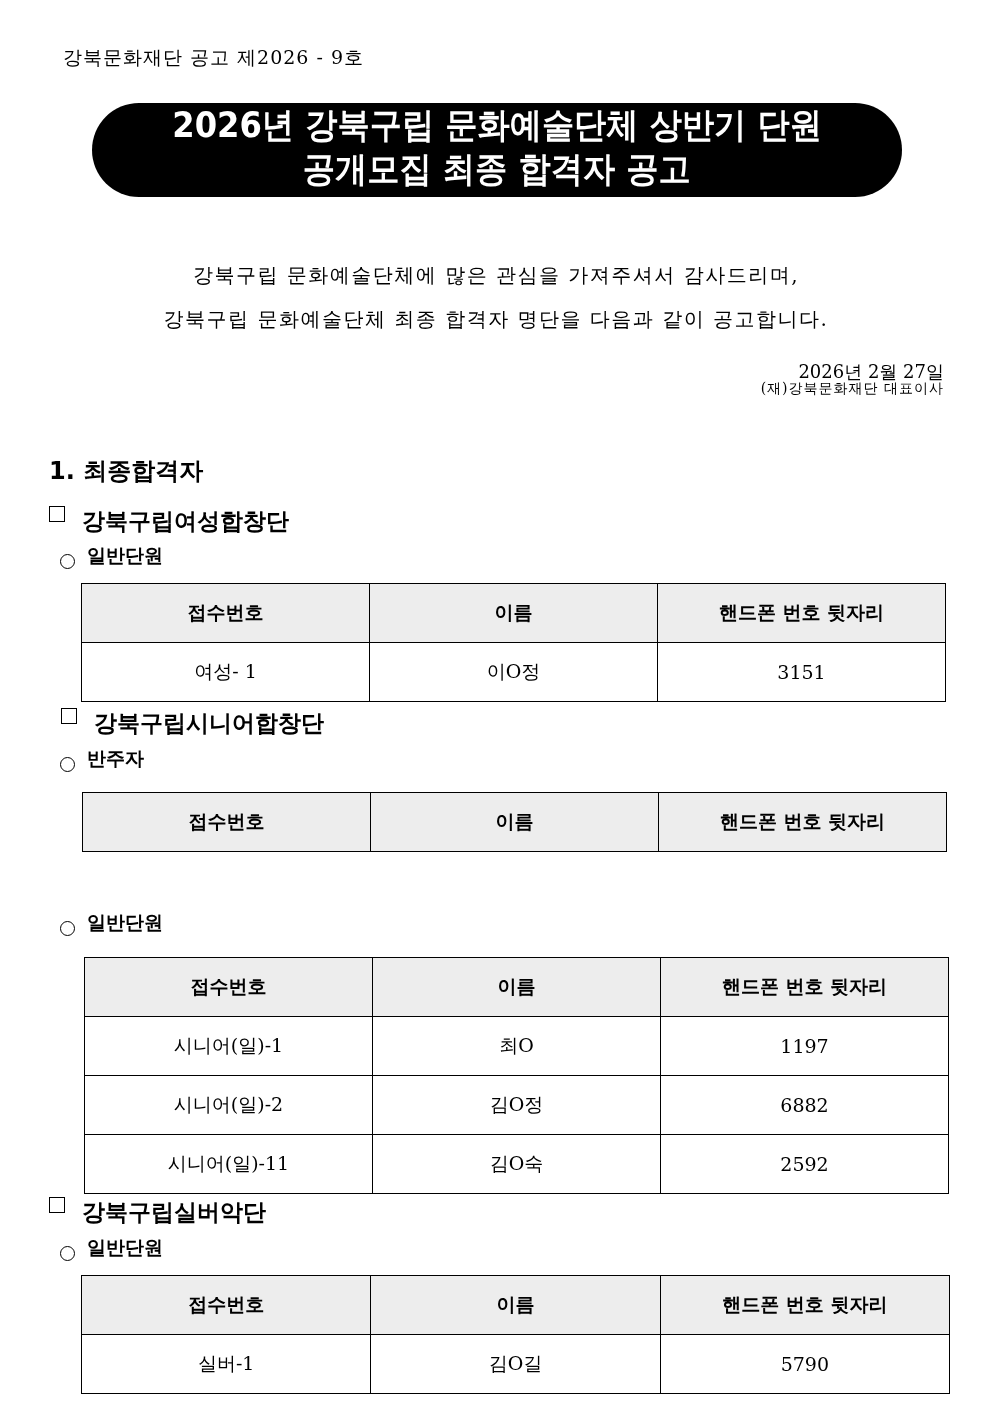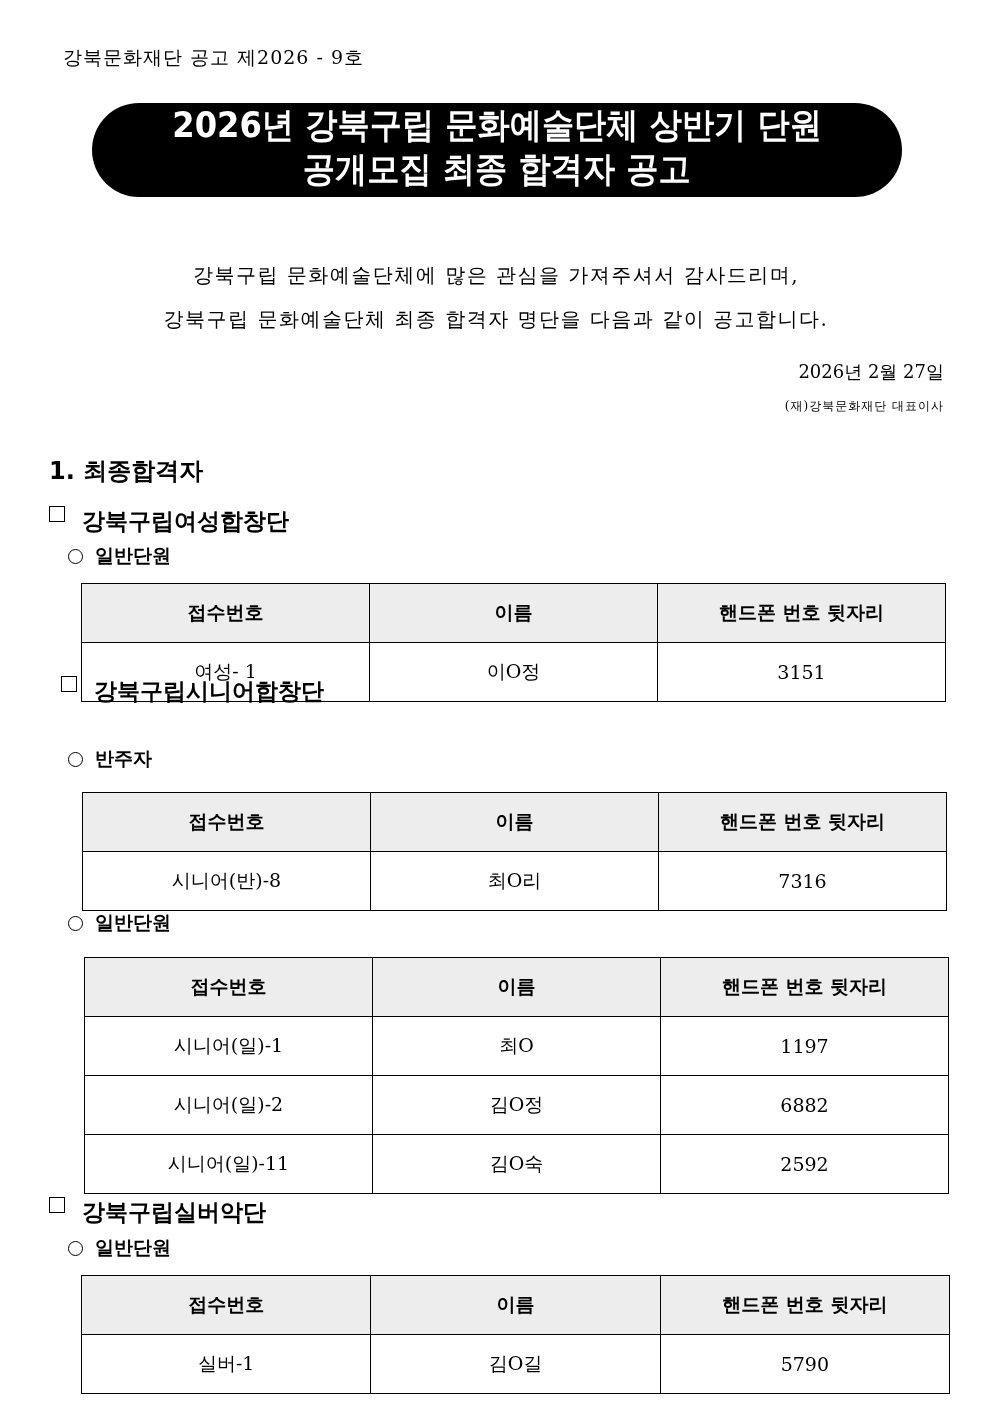--- a/index.html
+++ b/index.html
@@ -29,43 +29,43 @@
     .intro {
       position: absolute; left: 0; width: 992px; top: 253px;
       text-align: center; font-size: 20px; line-height: 44px;
       letter-spacing: 1.5px;
     }
     .date-line {
       position: absolute; right: 48px; top: 360px;
       font-size: 18px; text-align: right;
     }
     .signer-line {
-      position: absolute; right: 48px; top: 398px;
-      font-size: 12px; text-align: left; letter-spacing: 1px;
+      position: absolute; right: 48px; top: 380px;
+      font-size: 14px; text-align: left; letter-spacing: 1px;
     }
     .sec-heading {
       position: absolute; left: 49px; top: 455px;
       font-family: "DejaVu Sans", "Liberation Sans", sans-serif;
       font-weight: bold; font-size: 24px;
     }
     .group-heading {
       position: absolute; left: 49px;
       font-family: "DejaVu Sans", "Liberation Sans", sans-serif;
       font-weight: bold; font-size: 23px;
       display: flex; align-items: flex-start;
     }
     .group-heading .box {
       display: inline-block; width: 16px; height: 16px;
       border: 1.5px solid #000; margin-right: 17px; box-sizing: border-box;
     }
     .sub-heading {
-      position: absolute; left: 68px;
+      position: absolute; left: 60px;
       font-family: Liberation Sans, sans-serif;
       font-weight: bold; font-size: 19px;
-      display: flex; align-items: center;
+      display: flex; align-items: flex-end;
     }
     .sub-heading .circle {
       display: inline-block; width: 15px; height: 15px;
       border: 1.5px solid #000; border-radius: 50%;
       margin-right: 12px; box-sizing: border-box;
     }
     table.roster {
       position: absolute;
       border-collapse: collapse;
       table-layout: fixed;
@@ -125,44 +125,39 @@
     <th>핸드폰 번호 뒷자리</th>
   </tr>
   <tr style="height:40px;">
     <td>여성- 1</td>
     <td>이O정</td>
     <td>3151</td>
   </tr>
 </tbody>
   </table>
 
-<div class="group-heading" style="top:676px;padding-left:12px;">
+<div class="group-heading" style="top:708px;padding-left:12px;">
   <span class="box"></span>
   <span>강북구립시니어합창단</span>
 </div>
 <div class="sub-heading" style="top:746px;">
   <span class="circle"></span>
   <span>반주자</span>
 </div>
 <table class="roster" style="left:82px; top:792px; width:865px;">
   <colgroup>
       <col>
       <col>
       <col>
     </colgroup>
   <tbody>
       <tr style="height:46px;">
     <th>접수번호</th>
     <th>이름</th>
     <th>핸드폰 번호 뒷자리</th>
-  </tr>
-  <tr style="height:38px;">
-    <td>시니어(반)-8</td>
-    <td>최O리</td>
-    <td>7316</td>
   </tr>
 </tbody>
   </table>
 
 <div class="sub-heading" style="top:910px;">
   <span class="circle"></span>
   <span>일반단원</span>
 </div>
 <table class="roster" style="left:84px; top:957px; width:865px;">
   <colgroup>

